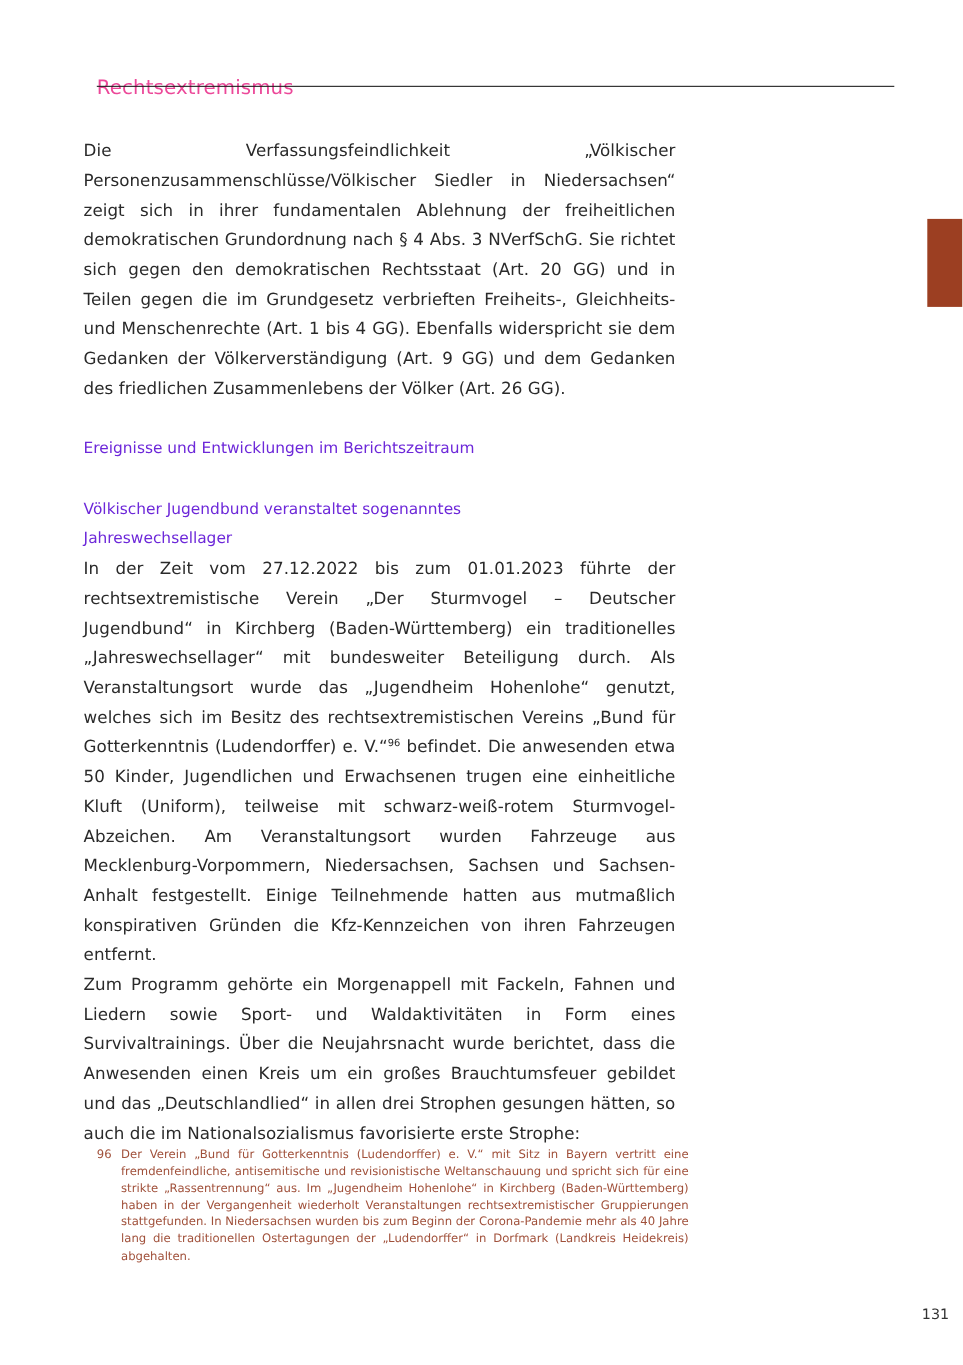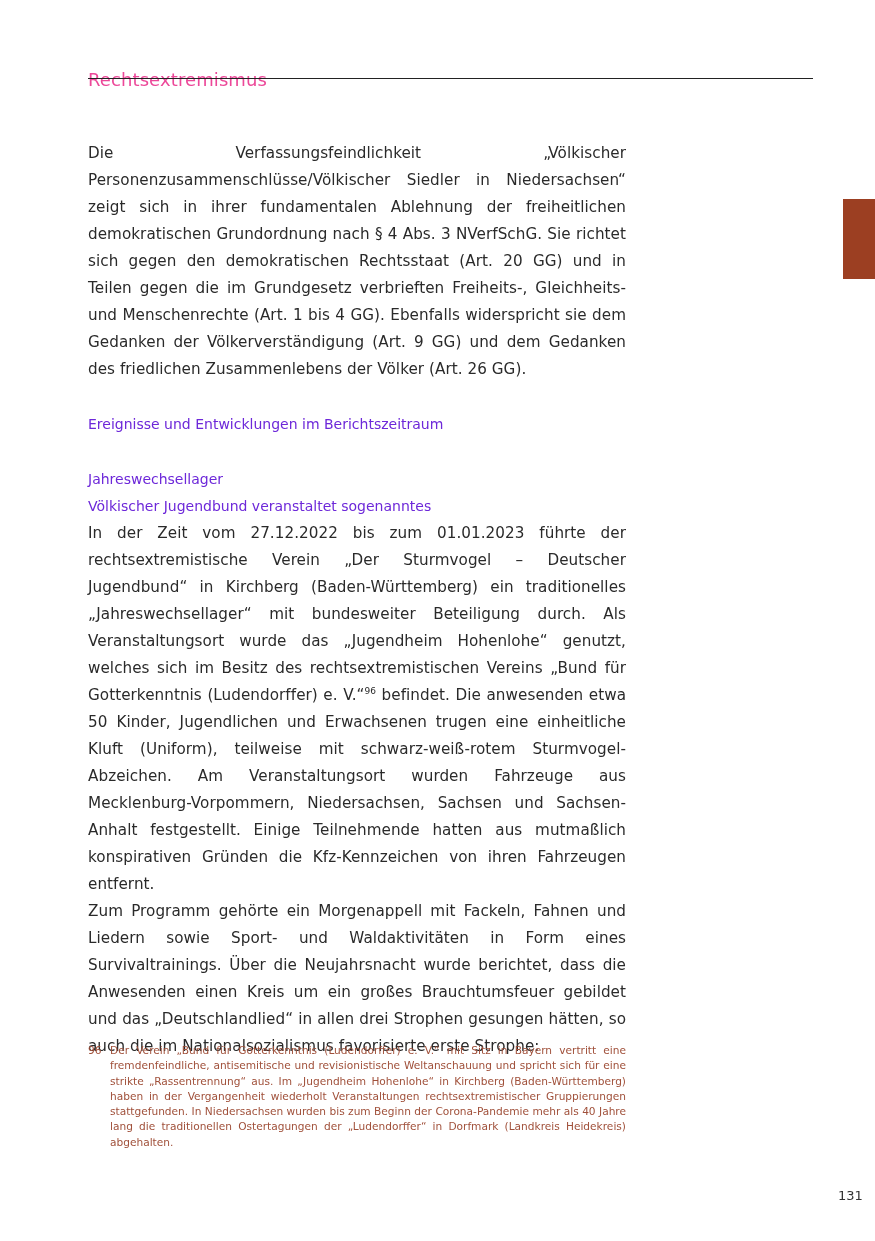--- a/index.html
+++ b/index.html
@@ -1,21 +1,21 @@
 <!DOCTYPE html>
 <html><head>
 <meta charset="utf-8">
 <style>
   html, body { margin: 0; padding: 0; background: #ffffff; }
   body { width: 875px; height: 1241px; position: relative; overflow: hidden;
          font-family: "DejaVu Sans", "Liberation Sans", sans-serif; color: #2a2a2a; }
   .running-head { position: absolute; left: 88px; top: 56px; font-size: 18px; color: #ec4899; letter-spacing: 0.1px; margin-top: 13px; }
   .head-rule { position: absolute; left: 88px; top: 78px; width: 725px; height: 1px; background: #222; }
   .side-tab { position: absolute; left: 843px; top: 199px; width: 32px; height: 80px; background: #9c3f22; }
-  .col { position: absolute; left: 88px; width: 538px; margin-top: 16px; }
+  .col { position: absolute; left: 76px; width: 538px; }
   .para { font-size: 15.2px; line-height: 27px; text-align: justify; margin: 0; letter-spacing: 0.05px; }
   .heading { font-size: 14px; line-height: 27px; color: #6d28d9; margin: 0; }
   sup { font-size: 9px; line-height: 0; vertical-align: 6px; }
   .footnote { position: absolute; left: 88px; top: 1043px; width: 538px; font-size: 10.6px; line-height: 15.3px;
               color: #a0503a; display: flex; }
   .fn-num { width: 22px; flex: none; }
   .fn-text { flex: 1; text-align: justify; }
   .page-number { position: absolute; left: 838px; top: 1188px; font-size: 13px; color: #333; }
 </style>
 </head>
@@ -27,22 +27,22 @@
 
 <div class="col" style="top:124px;">
   <p class="para">Die Verfassungsfeindlichkeit „Völkischer Personenzusammenschlüsse/Völkischer Siedler in Niedersachsen“ zeigt sich in ihrer fundamentalen Ablehnung der freiheitlichen demokratischen Grundordnung nach § 4 Abs. 3 NVerfSchG. Sie richtet sich gegen den demokratischen Rechtsstaat (Art. 20 GG) und in Teilen gegen die im Grundgesetz verbrieften Freiheits-, Gleichheits- und Menschenrechte (Art. 1 bis 4 GG). Ebenfalls widerspricht sie dem Gedanken der Völkerverständigung (Art. 9 GG) und dem Gedanken des friedlichen Zusammenlebens der Völker (Art. 26 GG).</p>
 </div>
 
 <div class="col" style="top:395px;">
   <p class="heading">Ereignisse und Entwicklungen im Berichtszeitraum</p>
 </div>
 
 <div class="col" style="top:450px;">
+  <p class="heading">Völkischer Jugendbund veranstaltet sogenanntes</p>
   <p class="heading">Jahreswechsellager</p>
-  <p class="heading">Völkischer Jugendbund veranstaltet sogenanntes</p>
   <p class="para"><span>In der Zeit vom 27.12.2022 bis zum 01.01.2023 führte der rechtsextremistische Verein „Der Sturmvogel – Deutscher Jugendbund“ in Kirchberg (Baden-Württemberg) ein traditionelles „Jahreswechsellager“ mit bundesweiter Beteiligung durch. Als Veranstaltungsort wurde das „Jugendheim Hohenlohe“ genutzt, welches sich im Besitz des rechtsextremistischen Vereins „Bund für Gotterkenntnis (Ludendorffer) e. V.“</span><sup>96</sup><span> befindet. Die anwesenden etwa 50 Kinder, Jugendlichen und Erwachsenen trugen eine einheitliche Kluft (Uniform), teilweise mit schwarz-weiß-rotem Sturmvogel-Abzeichen. Am Veranstaltungsort wurden Fahrzeuge aus Mecklenburg-Vorpommern, Niedersachsen, Sachsen und Sachsen-Anhalt festgestellt. Einige Teilnehmende hatten aus mutmaßlich konspirativen Gründen die Kfz-Kennzeichen von ihren Fahrzeugen entfernt.</span></p>
   <p class="para">Zum Programm gehörte ein Morgenappell mit Fackeln, Fahnen und Liedern sowie Sport- und Waldaktivitäten in Form eines Survivaltrainings. Über die Neujahrsnacht wurde berichtet, dass die Anwesenden einen Kreis um ein großes Brauchtumsfeuer gebildet und das „Deutschlandlied“ in allen drei Strophen gesungen hätten, so auch die im Nationalsozialismus favorisierte erste Strophe:</p>
 </div>
 
 <div class="footnote">
   <span class="fn-num">96</span>
   <span class="fn-text">Der Verein „Bund für Gotterkenntnis (Ludendorffer) e. V.“ mit Sitz in Bayern vertritt eine fremdenfeindliche, antisemitische und revisionistische Weltanschauung und spricht sich für eine strikte „Rassentrennung“ aus. Im „Jugendheim Hohenlohe“ in Kirchberg (Baden-Württemberg) haben in der Vergangenheit wiederholt Veranstaltungen rechtsextremistischer Gruppierungen stattgefunden. In Niedersachsen wurden bis zum Beginn der Corona-Pandemie mehr als 40 Jahre lang die traditionellen Ostertagungen der „Ludendorffer“ in Dorfmark (Landkreis Heidekreis) abgehalten.</span>
 </div>
 
 <div class="page-number">131</div>

